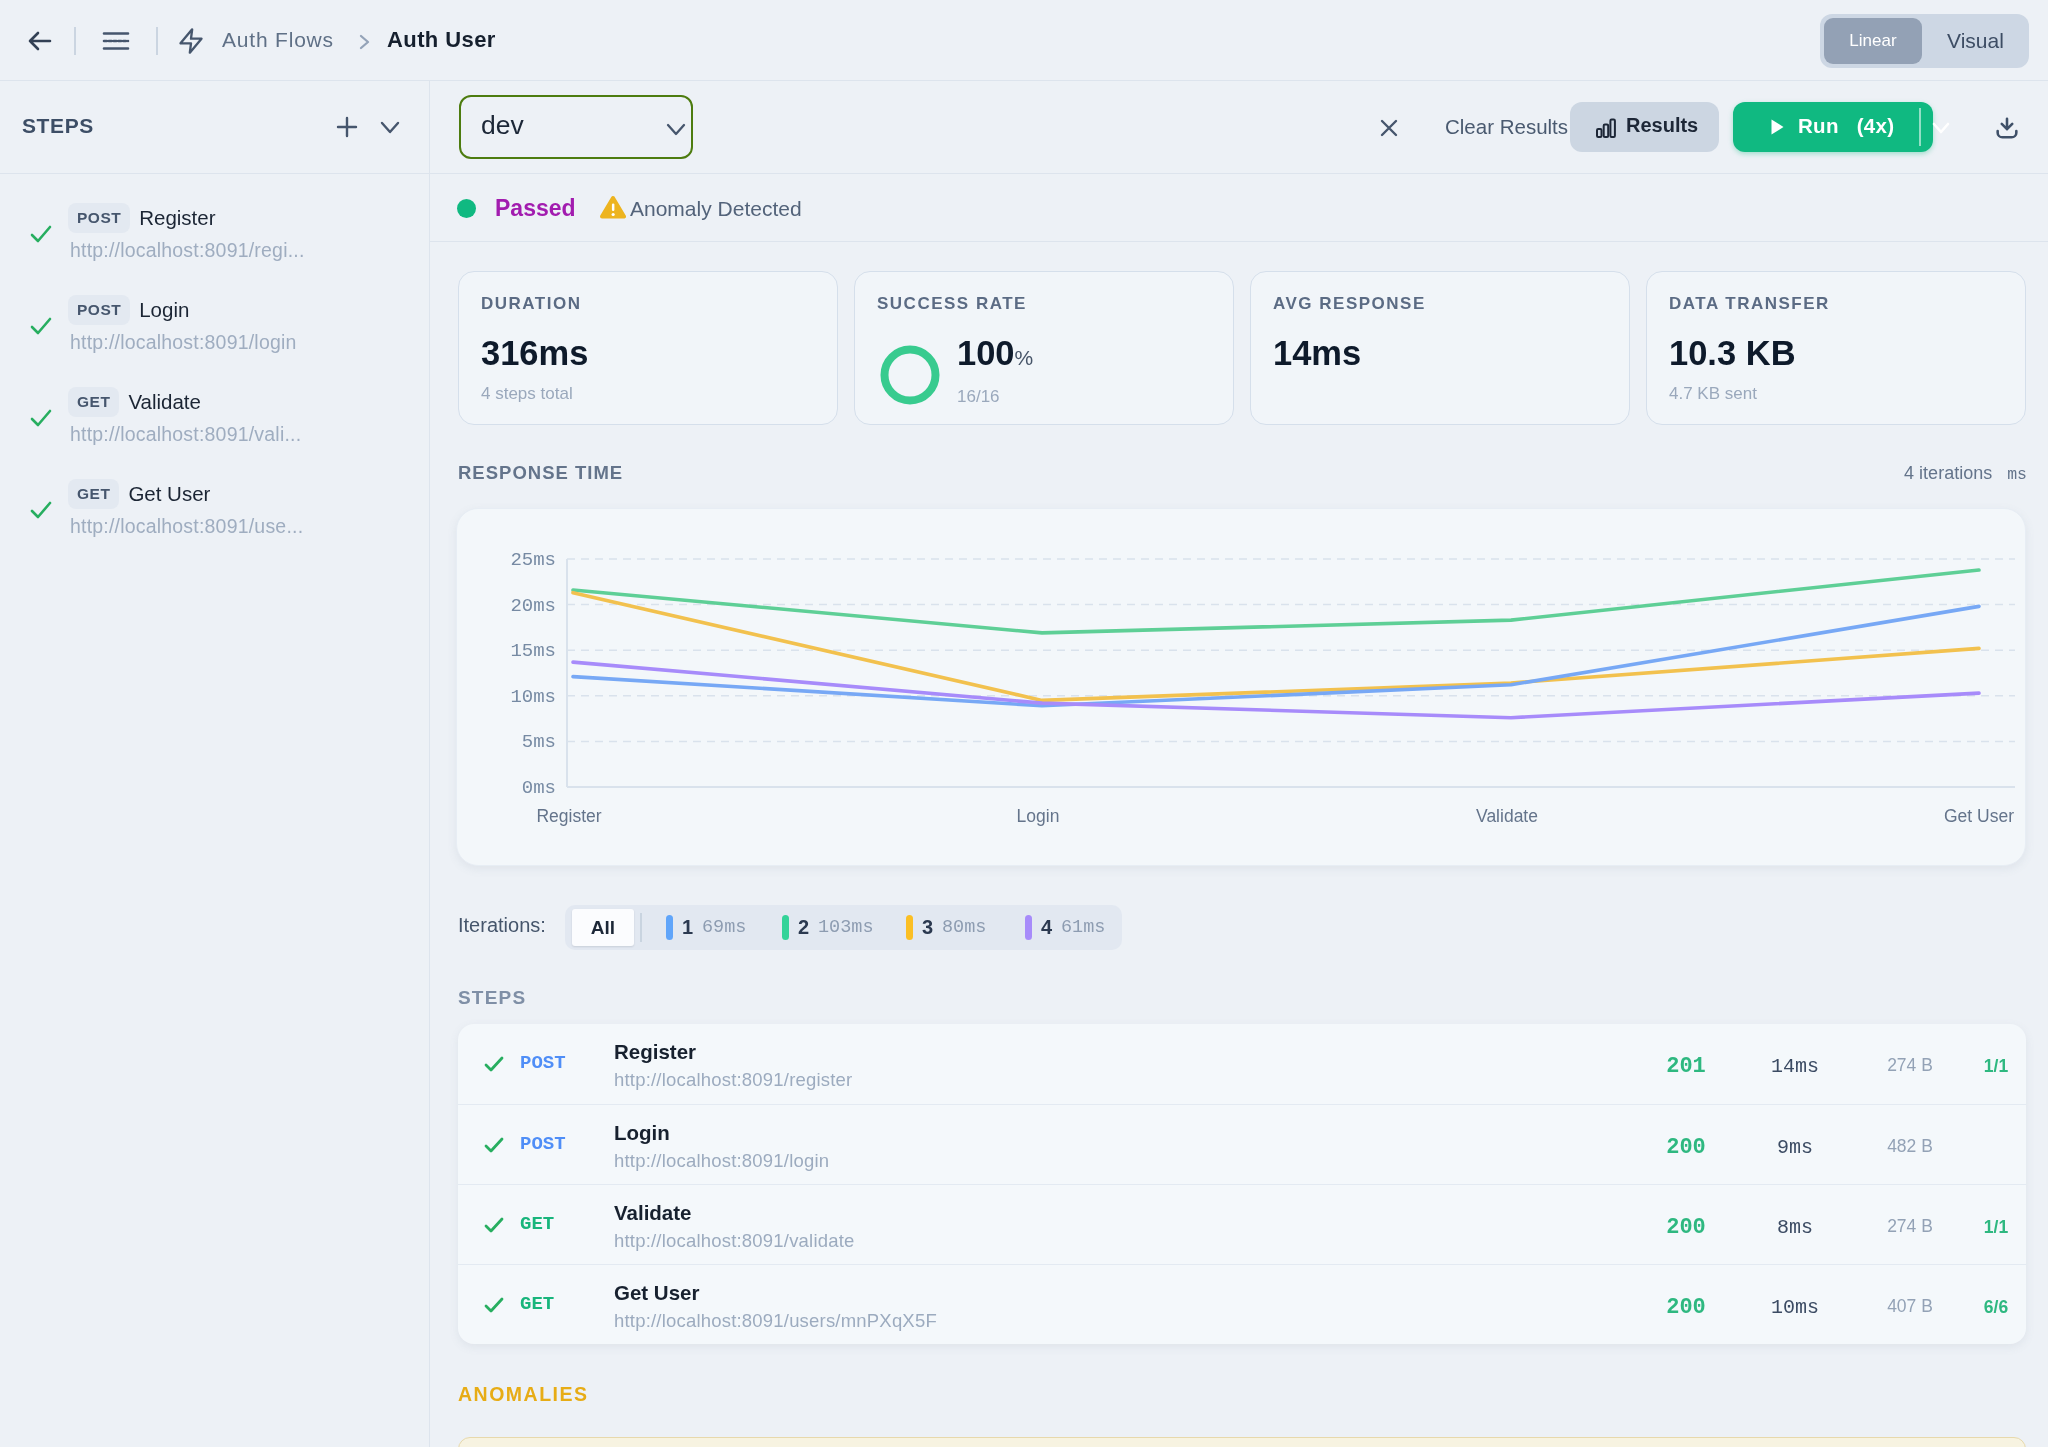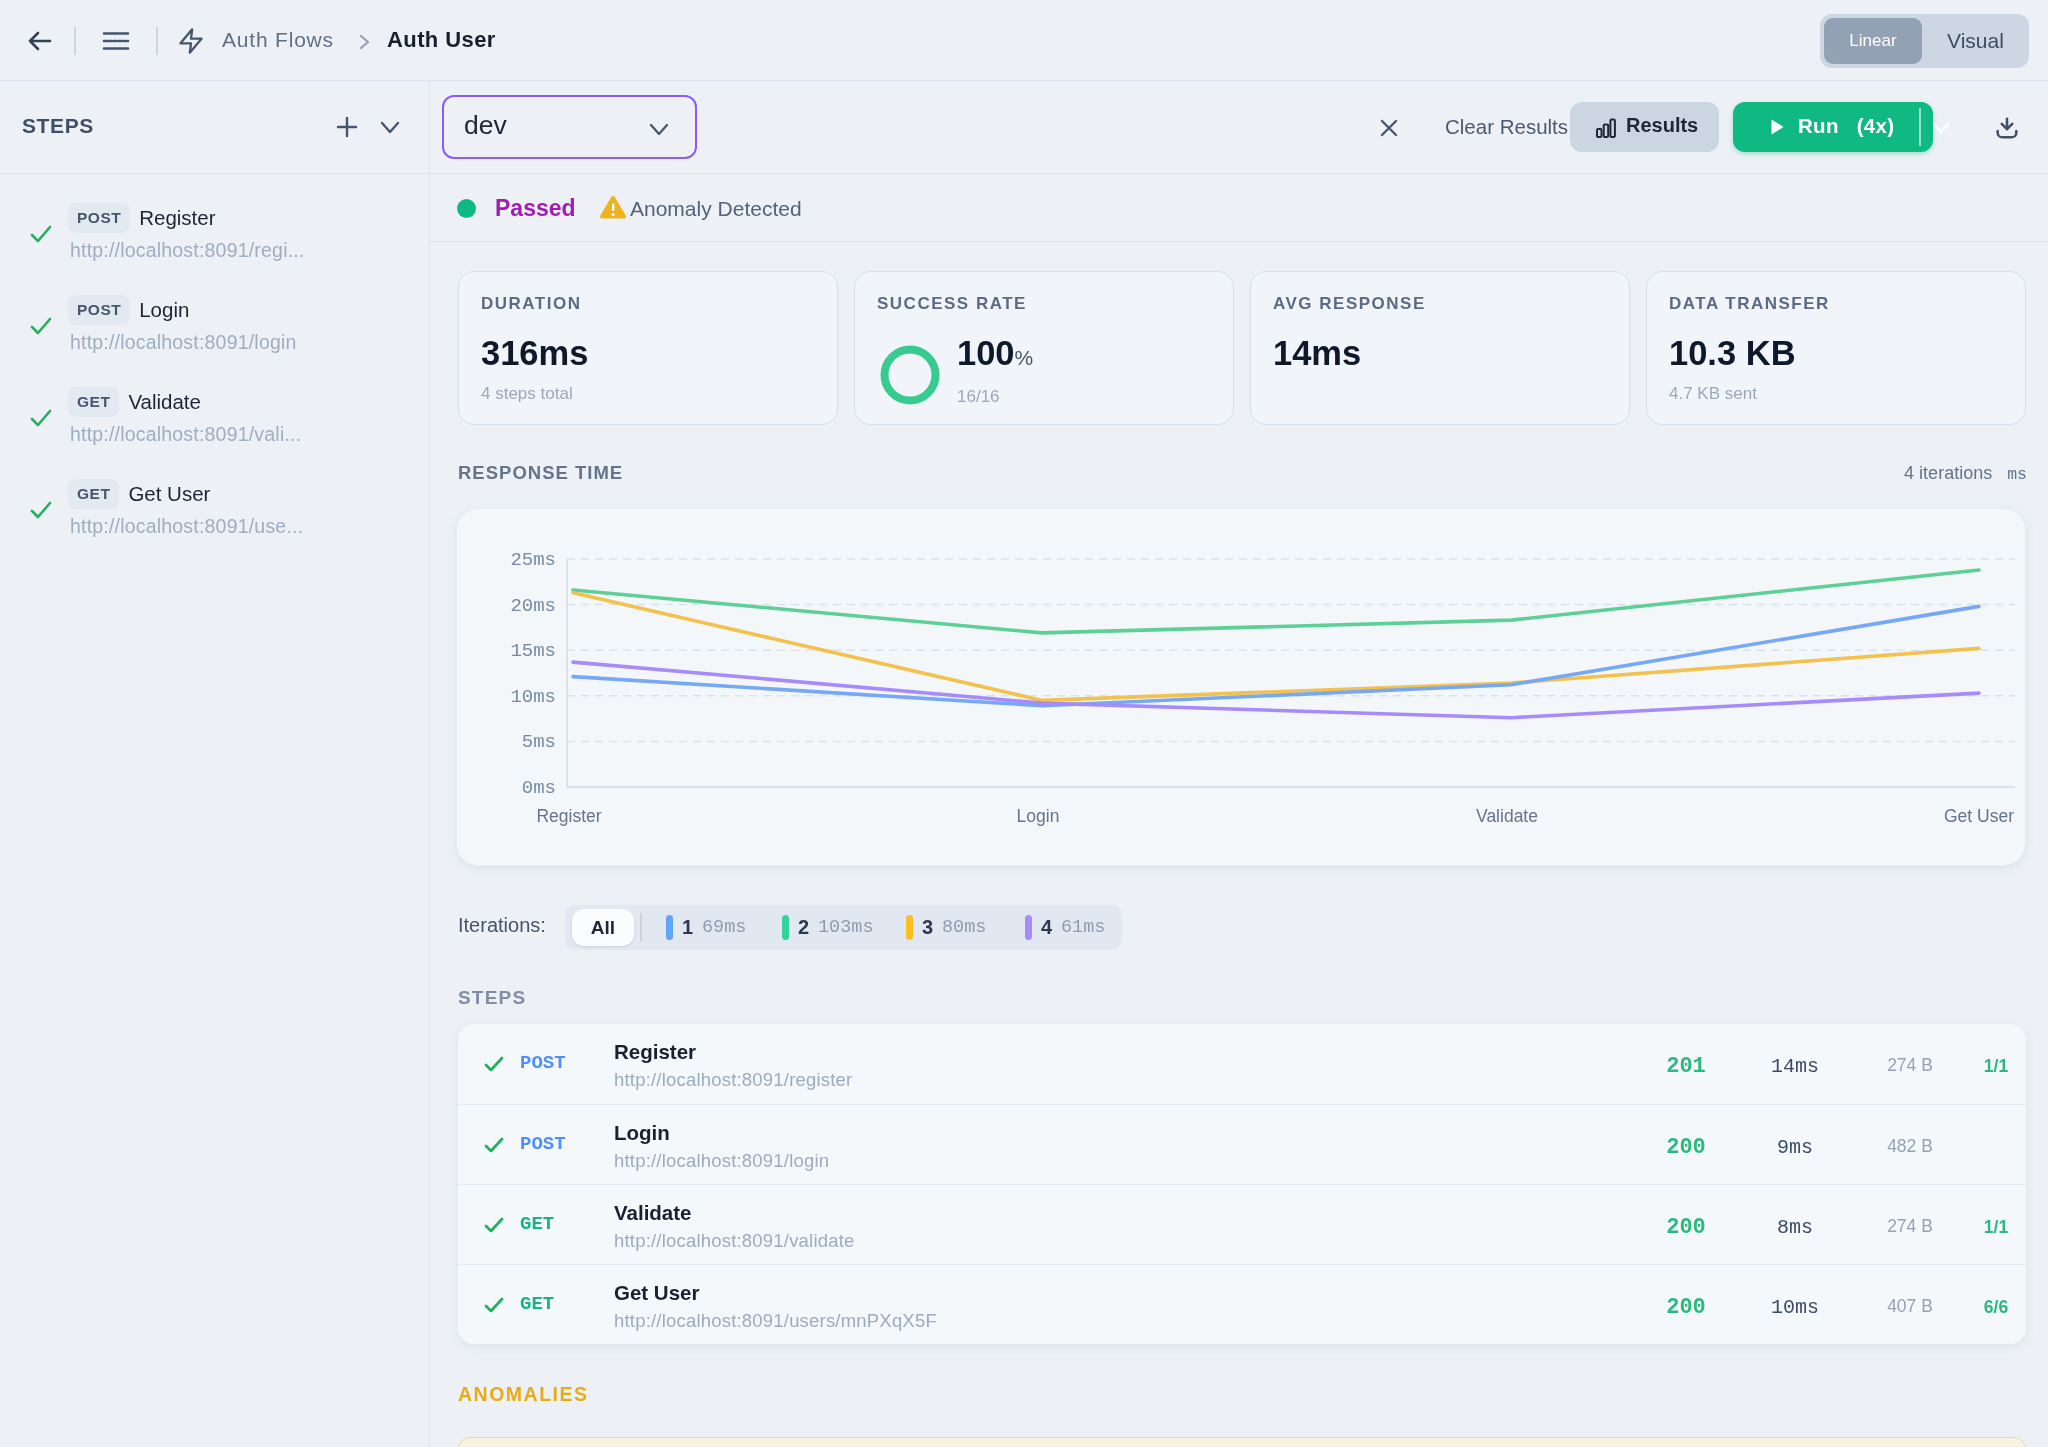--- a/index.html
+++ b/index.html
@@ -22,21 +22,21 @@
 #sidebar { left:0; top:81px; width:430px; height:1366px; border-right:1px solid #dde4ed; }
 #sbhead { position:absolute; left:0; top:0; width:429px; height:93px; border-bottom:1px solid #dde4ed; }
 .sbtitle { position:absolute; left:22px; top:33px; font-size:21px; font-weight:700; letter-spacing:0.6px; color:#3d4e66; }
 .stepitem { position:absolute; left:0; width:429px; }
 .badge { display:inline-block; background:#e3e9f1; border-radius:8px; color:#46566d; font-size:15.5px; font-weight:700; letter-spacing:0.5px; padding:6px 9px; vertical-align:middle; }
 .sname { font-size:20.5px; color:#1b2534; vertical-align:middle; margin-left:9px; }
 .surl { position:absolute; left:70px; top:37px; font-size:19.5px; letter-spacing:0.2px; color:#9fadc0; }
 
 
 #toolbar { left:430px; top:81px; width:1618px; height:93px; border-bottom:1px solid #dde4ed; }
-#devsel { position:absolute; left:12px; top:14px; width:255px; height:64px; border:2px solid #8b5cf6; border-radius:12px; }
+#devsel { position:absolute; left:29px; top:14px; width:234px; height:64px; border:2px solid #4d7c0f; border-radius:12px; }
 #devsel span { position:absolute; left:20px; top:13px; font-size:26.5px; font-weight:400; color:#1c2737; }
 .tbtext { position:absolute; font-size:20.5px; font-weight:500; color:#4a5a70;margin-left:33px; }
 #resultsbtn { position:absolute; left:1140px; top:21px; width:149px; height:50px; background:#ccd6e2; border-radius:12px; }
 #resultsbtn span { position:absolute; left:56px; top:12px; font-size:20px; font-weight:700; color:#1d2737; }
 #runbtn { position:absolute; left:1303px; top:21px; width:200px; height:50px; background:#10b981; border-radius:12px; box-shadow:0 2px 5px rgba(16,185,129,.35); }
 #runbtn .rt { position:absolute; left:65px; top:12px; font-size:20.5px; font-weight:700; color:#fff; letter-spacing:0.3px; }
 #runbtn .vd { position:absolute; left:186px; top:6px; width:1.5px; height:38px; background:rgba(255,255,255,.55); }
 
 
 #statusrow { left:430px; top:174px; width:1618px; height:68px; border-bottom:1px solid #dde4ed; }
@@ -54,21 +54,21 @@
 
 #rthead { left:458px; top:462px; font-size:18.5px; font-weight:700; letter-spacing:1px; color:#64748b; }
 #rtright { right:21px; top:463px; font-size:18px; color:#64748b; }
 
 
 #chartpanel { left:456px; top:508px; width:1570px; height:358px; background:#f3f7fa; border:1px solid #e7edf4; border-radius:22px; box-shadow:0 3px 10px rgba(100,116,139,.10); }
 
 
 #iterrow-label { left:458px; top:914px; font-size:20px; color:#45556b; }
 #iterbox { left:565px; top:905px; width:557px; height:45px; background:#e2e8f1; border-radius:10px; }
-#iterbox .allpill { position:absolute; left:7px; top:4px; width:62px; height:37px; background:#fbfcfe; border-radius:12px; box-shadow:0 1px 2px rgba(15,23,42,.12); text-align:center; font-size:19px; font-weight:700; color:#1c2737; line-height:37px; }
+#iterbox .allpill { position:absolute; left:7px; top:4px; width:62px; height:37px; background:#fbfcfe; border-radius:3px; box-shadow:0 1px 2px rgba(15,23,42,.12); text-align:center; font-size:19px; font-weight:700; color:#1c2737; line-height:37px; }
 #iterbox .vd { position:absolute; left:75px; top:8px; width:1.5px; height:29px; background:#c9d4e0; }
 .ibar { position:absolute; top:10px; width:7px; height:25px; border-radius:3.5px; }
 .inum { position:absolute; top:11px; font-size:20px; font-weight:700; color:#2b3950; }
 .itime { position:absolute; top:12px; font-size:18.5px; color:#8d9cb1; font-family:"Liberation Mono", monospace; }
 
 
 #stepshead { left:458px; top:987px; font-size:19px; font-weight:700; letter-spacing:1.2px; color:#7f8fa6; }
 #table { left:458px; top:1024px; width:1568px; height:320px; background:#f4f8fb; border-radius:16px; box-shadow:0 3px 10px rgba(100,116,139,.10); }
 .trow { position:absolute; left:0; width:1568px; height:80px; }
 .trow + .trow { border-top:1px solid #e3eaf2; }

